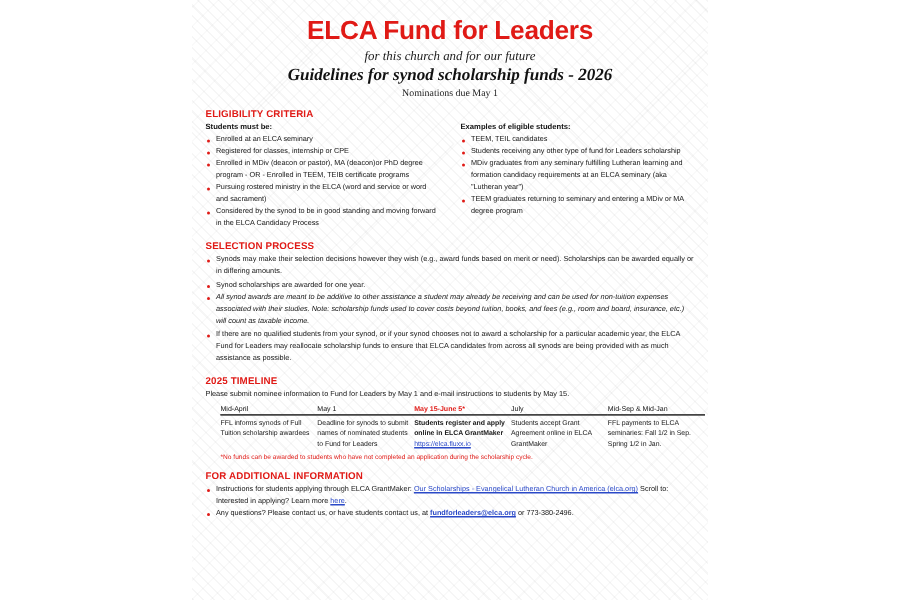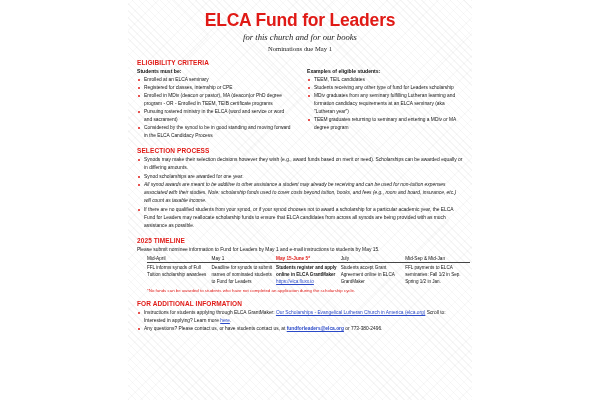--- a/index.html
+++ b/index.html
@@ -104,21 +104,22 @@
   <div class="page">
     <div class="watermark"></div>
     <div class="wm-diamond" style="left:-30px;top:-10px;width:90px;height:90px;"></div>
     <div class="wm-diamond" style="left:40px;top:40px;width:110px;height:110px;"></div>
     <div class="wm-diamond" style="left:210px;top:-40px;width:120px;height:120px;"></div>
     <div class="wm-diamond" style="left:150px;top:150px;width:140px;height:140px;"></div>
 
     <div class="content">
 
       <div class="doc-title">ELCA Fund for Leaders</div>
-      <div class="doc-sub1">for this church and for our books</div>
+      <div class="doc-sub1">for this church and for our future</div>
+      <div class="doc-sub2">Guidelines for synod scholarship funds - 2026</div>
       <div class="doc-sub3">Nominations due May 1</div>
 
       <div class="sec-head">ELIGIBILITY CRITERIA</div>
       <div class="two-col">
         <div class="col">
           <div class="sub-bold">Students must be:</div>
           <ul class="bul">
             <li>Enrolled at an ELCA seminary</li>
             <li>Registered for classes, internship or CPE</li>
             <li>Enrolled in MDiv (deacon or pastor), MA (deacon)or PhD degree program - OR - Enrolled in TEEM, TEIB certificate programs</li>

